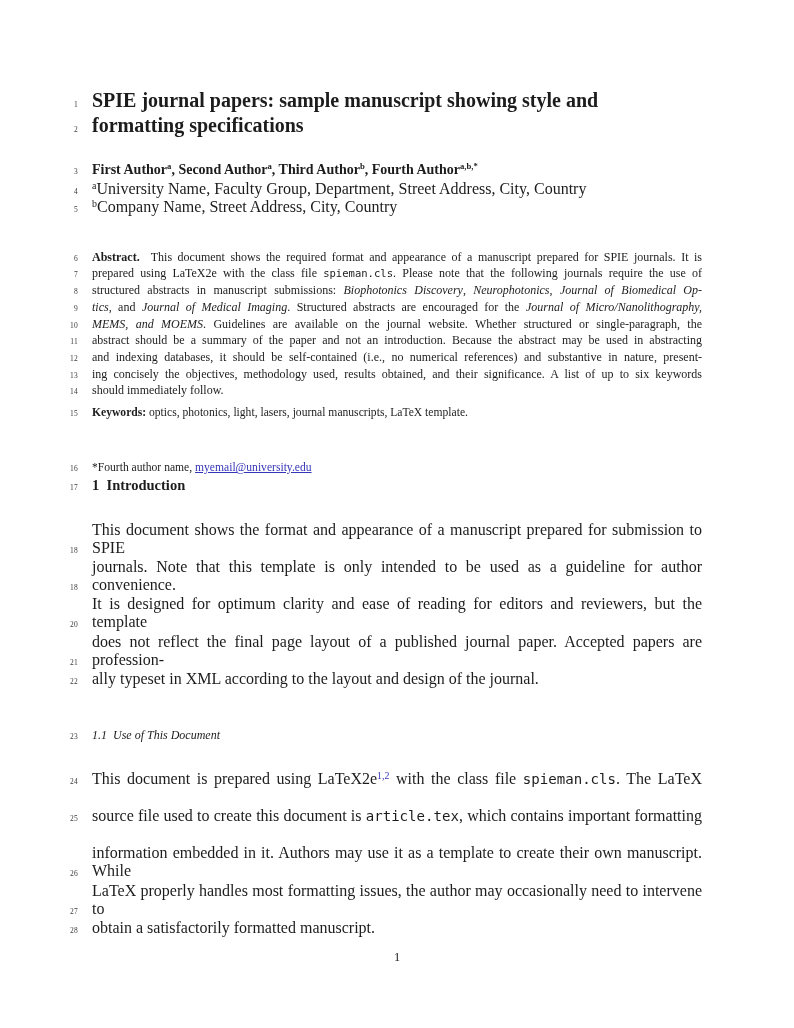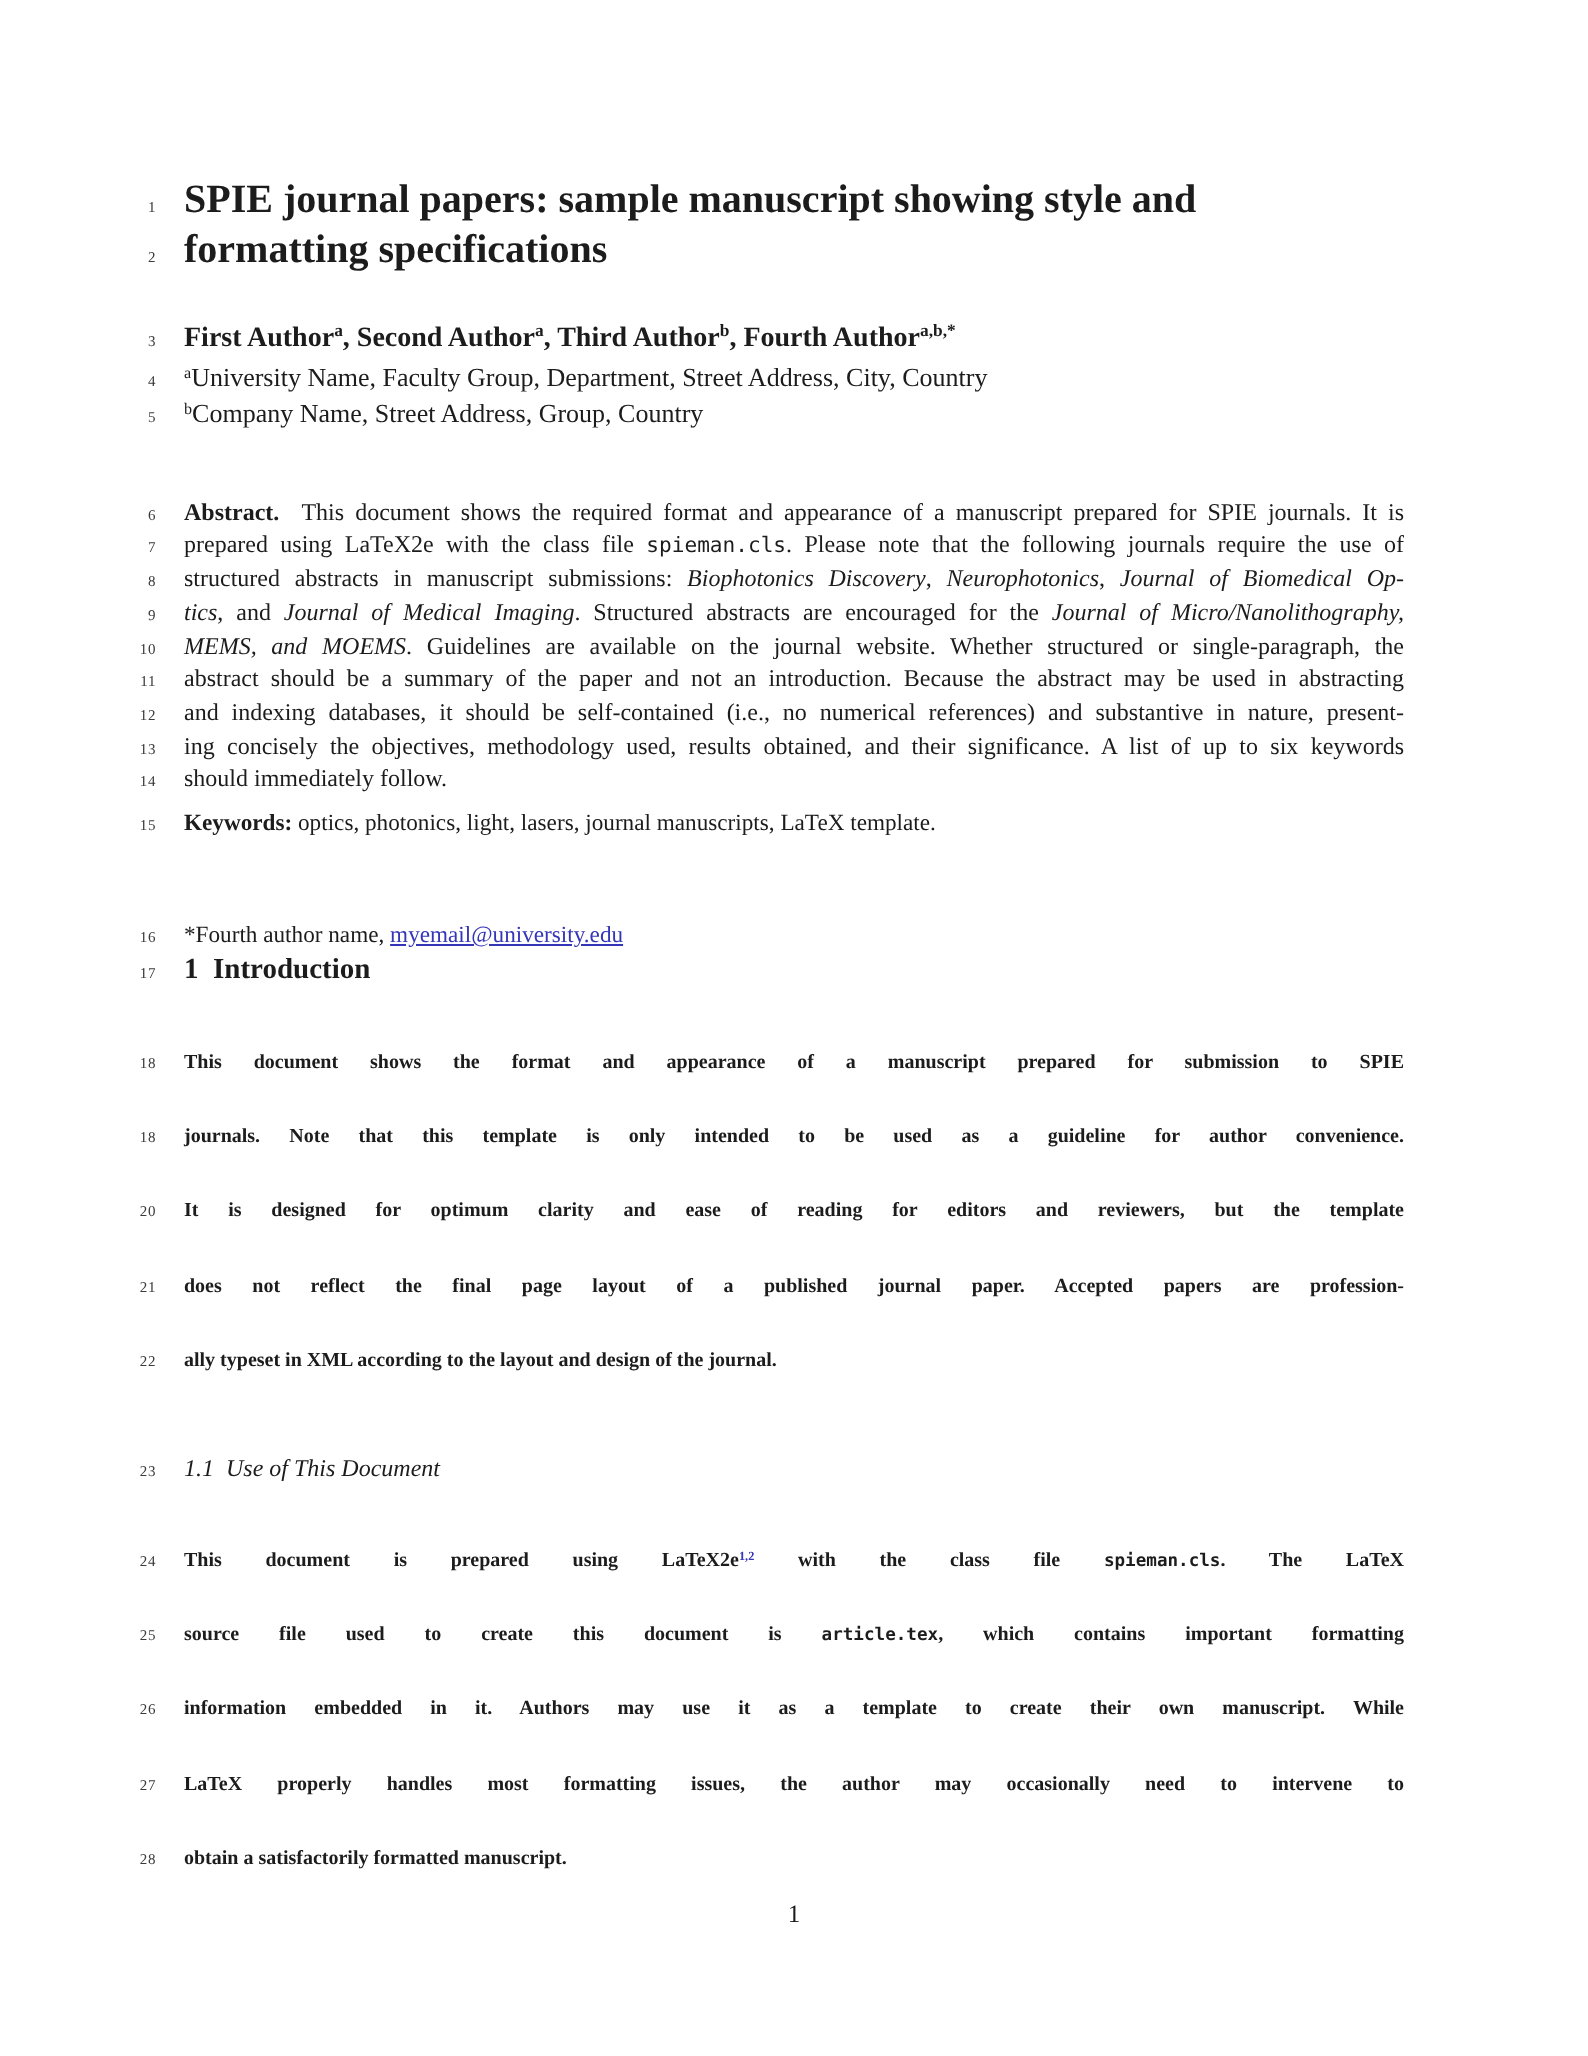--- a/index.html
+++ b/index.html
@@ -34,27 +34,27 @@
   }
   .ltext {
     display: inline-block;
     margin-left: 14px;
     vertical-align: baseline;
     white-space: nowrap;
   }
   
   .title .ltext      { font-size: 20px;   font-weight: 700; }
   .authors .ltext    { font-size: 14px; font-weight: 700; }
-  .affil .ltext      { font-size: 13px; }
+  .affil .ltext      { font-size: 16px; }
   .abstract .ltext   { font-size: 12px; }
   .keywords .ltext   { font-size: 11.6px; }
   .note .ltext       { font-size: 11.6px; margin-top: 35px; }
   .section .ltext    { font-size: 14.5px; font-weight: 700; }
   .subsection .ltext { font-size: 12px; font-style: italic; }
-  .body .ltext       { font-size: 10px; font-weight: bold; }
+  .body .ltext       { font-size: 16px; }
   
   .just .ltext {
     width: 610px;
     white-space: normal;
     text-align: justify;
     text-align-last: justify;
   }
   
   .b  { font-weight: 700; }
   .i  { font-style: italic; }
@@ -89,21 +89,21 @@
 </style>
 </head>
 <body>
 
 <div class="page">
   <div>
       <div class="line title" style="top: 89px;"><span class="lnum">1</span><span class="ltext"><span>SPIE journal papers: sample manuscript showing style and</span></span></div>
       <div class="line title" style="top: 114px;"><span class="lnum">2</span><span class="ltext"><span>formatting specifications</span></span></div>
       <div class="line authors" style="top: 160px;"><span class="lnum">3</span><span class="ltext"><span>First Author</span><span class="sup">a</span><span>, Second Author</span><span class="sup">a</span><span>, Third Author</span><span class="sup">b</span><span>, Fourth Author</span><span class="sup">a,b,*</span></span></div>
       <div class="line affil" style="top: 180px;"><span class="lnum">4</span><span class="ltext"><span class="sup">a</span><span>University Name, Faculty Group, Department, Street Address, City, Country</span></span></div>
-      <div class="line affil" style="top: 198px;"><span class="lnum">5</span><span class="ltext"><span class="sup">b</span><span>Company Name, Street Address, Group, Country</span></span></div>
+      <div class="line affil" style="top: 198px;"><span class="lnum">5</span><span class="ltext"><span class="sup">b</span><span>Company Name, Street Address, City, Country</span></span></div>
       <div class="line abstract just" style="top: 247px;"><span class="lnum">6</span><span class="ltext"><span class="b">Abstract.&nbsp;&nbsp;</span><span>This document shows the required format and appearance of a manuscript prepared for SPIE journals. It is</span></span></div>
       <div class="line abstract just" style="top: 263px;"><span class="lnum">7</span><span class="ltext"><span>prepared using LaTeX2e with the class file </span><span class="tt">spieman.cls</span><span>. Please note that the following journals require the use of</span></span></div>
       <div class="line abstract just" style="top: 280px;"><span class="lnum">8</span><span class="ltext"><span>structured abstracts in manuscript submissions: </span><span class="i">Biophotonics Discovery</span><span>, </span><span class="i">Neurophotonics</span><span>, </span><span class="i">Journal of Biomedical Op-</span></span></div>
       <div class="line abstract just" style="top: 297px;"><span class="lnum">9</span><span class="ltext"><span class="i">tics</span><span>, and </span><span class="i">Journal of Medical Imaging</span><span>. Structured abstracts are encouraged for the </span><span class="i">Journal of Micro/Nanolithography,</span></span></div>
       <div class="line abstract just" style="top: 314px;"><span class="lnum">10</span><span class="ltext"><span class="i">MEMS, and MOEMS</span><span>. Guidelines are available on the journal website. Whether structured or single-paragraph, the</span></span></div>
       <div class="line abstract just" style="top: 330px;"><span class="lnum">11</span><span class="ltext"><span>abstract should be a summary of the paper and not an introduction. Because the abstract may be used in abstracting</span></span></div>
       <div class="line abstract just" style="top: 347px;"><span class="lnum">12</span><span class="ltext"><span>and indexing databases, it should be self-contained (i.e., no numerical references) and substantive in nature, present-</span></span></div>
       <div class="line abstract just" style="top: 364px;"><span class="lnum">13</span><span class="ltext"><span>ing concisely the objectives, methodology used, results obtained, and their significance. A list of up to six keywords</span></span></div>
       <div class="line abstract" style="top: 380px;"><span class="lnum">14</span><span class="ltext"><span>should immediately follow.</span></span></div>
       <div class="line keywords" style="top: 402px;"><span class="lnum">15</span><span class="ltext"><span class="b">Keywords:</span><span> optics, photonics, light, lasers, journal manuscripts, LaTeX template.</span></span></div>

